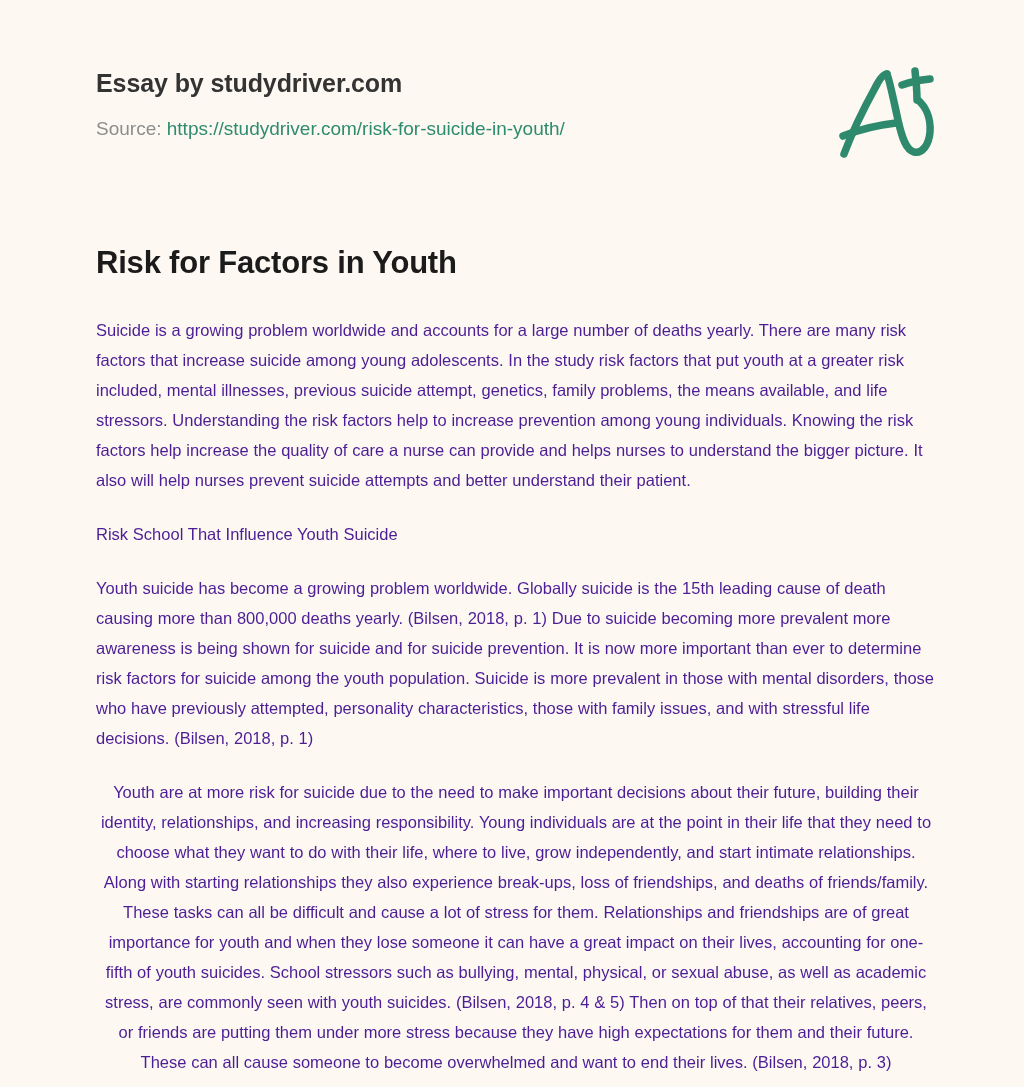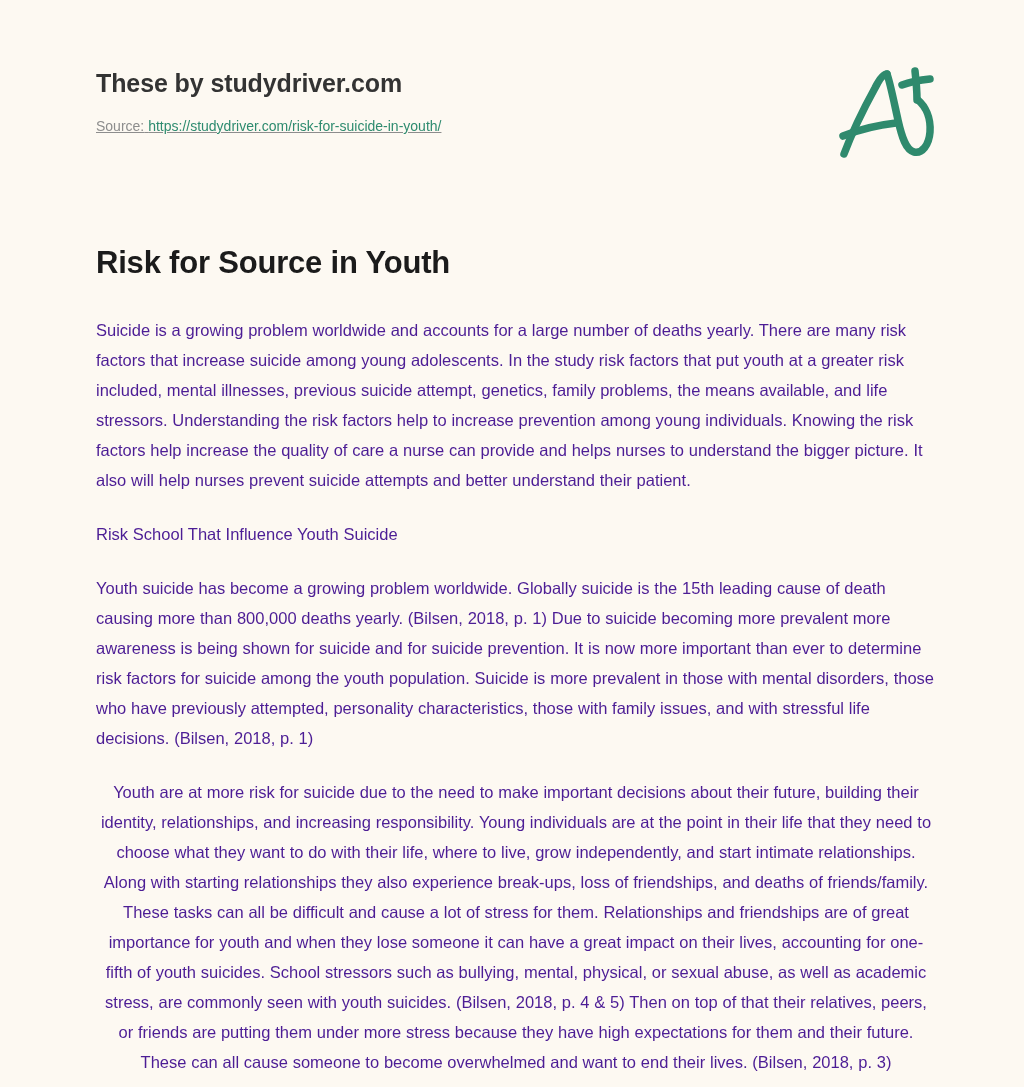--- a/index.html
+++ b/index.html
@@ -46,25 +46,24 @@
     font-size: 25px;
     font-weight: bold;
     color: #333333;
     letter-spacing: -0.1px;
     line-height: 1.2;
     margin: 0 0 20px 0;
     white-space: nowrap;
   }
 
   .source-line {
-    font-size: 14px;
+    font-size: 19px;
     color: #8d8d8d;
     line-height: 1.2;
     white-space: nowrap;
-    text-decoration: underline;
   }
 
   .source-label {
     color: #8d8d8d;
   }
 
   .source-url {
     color: #2e8b6f;
     text-decoration: none;
   }
@@ -119,21 +118,21 @@
   }
 </style>
 </head>
 <body>
 
 <div class="page">
 
   <div class="header">
 
     <div class="header-left">
-      <div class="site-byline">These by studydriver.com</div>
+      <div class="site-byline">Essay by studydriver.com</div>
       <div class="source-line">
         <span class="source-label">Source:</span>
         <a class="source-url" href="#">https://studydriver.com/risk-for-suicide-in-youth/</a>
       </div>
     </div>
 
     <div class="logo">
       <svg viewBox="0 0 110 100" xmlns="http://www.w3.org/2000/svg" fill="none" stroke="#2f8a6d" stroke-width="7.5" stroke-linecap="round" stroke-linejoin="round">
 
         <path d="M14 90 C 20 74, 34 44, 45 24 C 49 16, 53 10, 57 10"></path>
@@ -146,21 +145,21 @@
         <path d="M72 21 C 80 18, 91 16, 100 15"></path>
 
         <path d="M85 7 C 86 16, 87 27, 87 36"></path>
       </svg>
     </div>
 
   </div>
 
   <div class="article">
 
-    <h1 class="article-title">Risk for Source in Youth</h1>
+    <h1 class="article-title">Risk for Factors in Youth</h1>
 
     <div class="article-body">
       <p class="para">Suicide is a growing problem worldwide and accounts for a large number of deaths yearly. There are many risk factors that increase suicide among young adolescents. In the study risk factors that put youth at a greater risk included, mental illnesses, previous suicide attempt, genetics, family problems, the means available, and life stressors. Understanding the risk factors help to increase prevention among young individuals. Knowing the risk factors help increase the quality of care a nurse can provide and helps nurses to understand the bigger picture. It also will help nurses prevent suicide attempts and better understand their patient.</p>
       <p class="para">Risk School That Influence Youth Suicide</p>
       <p class="para">Youth suicide has become a growing problem worldwide. Globally suicide is the 15th leading cause of death causing more than 800,000 deaths yearly. (Bilsen, 2018, p. 1) Due to suicide becoming more prevalent more awareness is being shown for suicide and for suicide prevention. It is now more important than ever to determine risk factors for suicide among the youth population. Suicide is more prevalent in those with mental disorders, those who have previously attempted, personality characteristics, those with family issues, and with stressful life decisions. (Bilsen, 2018, p. 1)</p>
       <p class="para">Youth are at more risk for suicide due to the need to make important decisions about their future, building their identity, relationships, and increasing responsibility. Young individuals are at the point in their life that they need to choose what they want to do with their life, where to live, grow independently, and start intimate relationships. Along with starting relationships they also experience break-ups, loss of friendships, and deaths of friends/family. These tasks can all be difficult and cause a lot of stress for them. Relationships and friendships are of great importance for youth and when they lose someone it can have a great impact on their lives, accounting for one-fifth of youth suicides. School stressors such as bullying, mental, physical, or sexual abuse, as well as academic stress, are commonly seen with youth suicides. (Bilsen, 2018, p. 4 &amp; 5) Then on top of that their relatives, peers, or friends are putting them under more stress because they have high expectations for them and their future. These can all cause someone to become overwhelmed and want to end their lives. (Bilsen, 2018, p. 3)</p>
 
     </div>
 
   </div>

